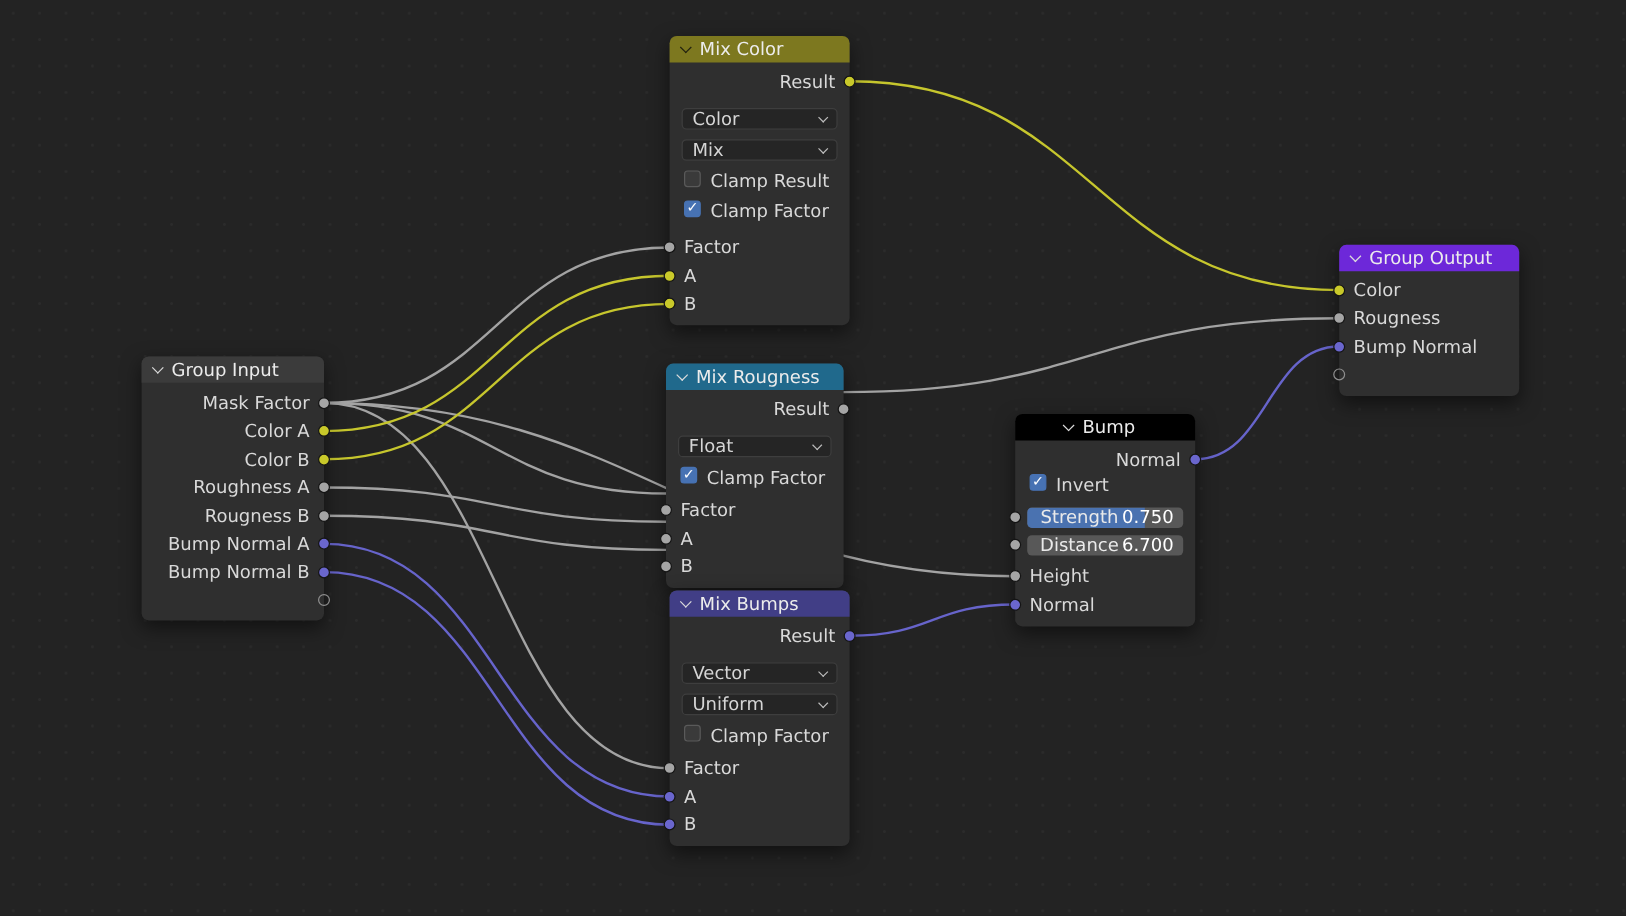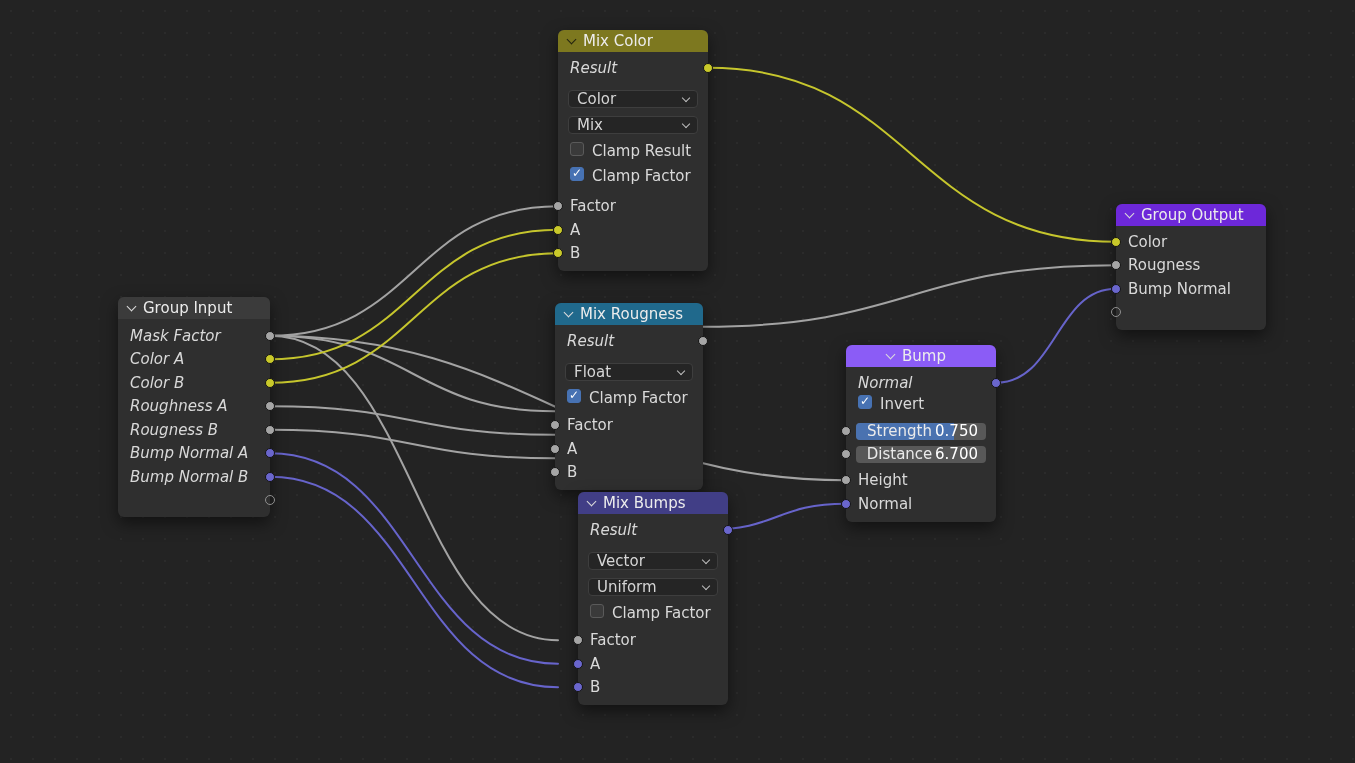--- a/index.html
+++ b/index.html
@@ -22,21 +22,21 @@
   }
   .chev{
     width:6px;height:6px;border-right:1.6px solid #dcdcdc;border-bottom:1.6px solid #dcdcdc;
     transform:rotate(45deg);margin-top:-3px;flex:none;
   }
   .chev.dark{border-color:#23230f;}
   .title{white-space:nowrap;}
   .body{position:relative;padding:4px 0 6px;}
   .body.gi{padding:5px 0 5px;}
   .row{position:relative;height:23.5px;display:flex;align-items:center;padding:0 12px;white-space:nowrap;}
-  .row.out{font-style:italic;}
+  .row.out{justify-content:flex-end;}
   .row.m3{margin-top:3px;}
   .socket{
     position:absolute;top:50%;width:10px;height:10px;margin-top:-5px;border-radius:50%;
     border:1px solid #141414;box-sizing:border-box;z-index:2;
   }
   .socket.in{left:-5px;}
   .socket.out{right:-5px;}
   .socket.hollow{background:transparent;border:1.5px solid #8f8f8f;}
   .s-float{background:var(--socket-float,#a5a5a5);}
   .s-color{background:var(--socket-color,#c9c92a);}
@@ -197,21 +197,21 @@
           <span class="socket in s-float"></span>
           <span>A</span>
         </div>
       <div class="row">
           <span class="socket in s-float"></span>
           <span>B</span>
         </div>
     </div>
   </div>
 
-  <div class="node" style="left:578px;top:492px;width:150px;">
+  <div class="node" style="left:558px;top:492px;width:150px;">
     <div class="header" style="background: rgb(65, 62, 134);">
       <span class="chev"></span>
       <span class="title">Mix Bumps</span>
     </div>
     <div class="body">
       <div class="row out">
           <span>Result</span>
           <span class="socket out s-vector"></span>
         </div>
       <div class="dd mt10">
@@ -235,21 +235,21 @@
           <span>A</span>
         </div>
       <div class="row">
           <span class="socket in s-vector"></span>
           <span>B</span>
         </div>
     </div>
   </div>
 
   <div class="node" style="left:846px;top:345px;width:150px;">
-    <div class="header" style="background: #8b5cf6; padding-left: 41px;">
+    <div class="header" style="background: #000000; padding-left: 41px;">
       <span class="chev"></span>
       <span class="title">Bump</span>
     </div>
     <div class="body">
       <div class="row out">
           <span>Normal</span>
           <span class="socket out s-vector"></span>
         </div>
       <div class="cbrow">
           <span class="cb checked"></span>

